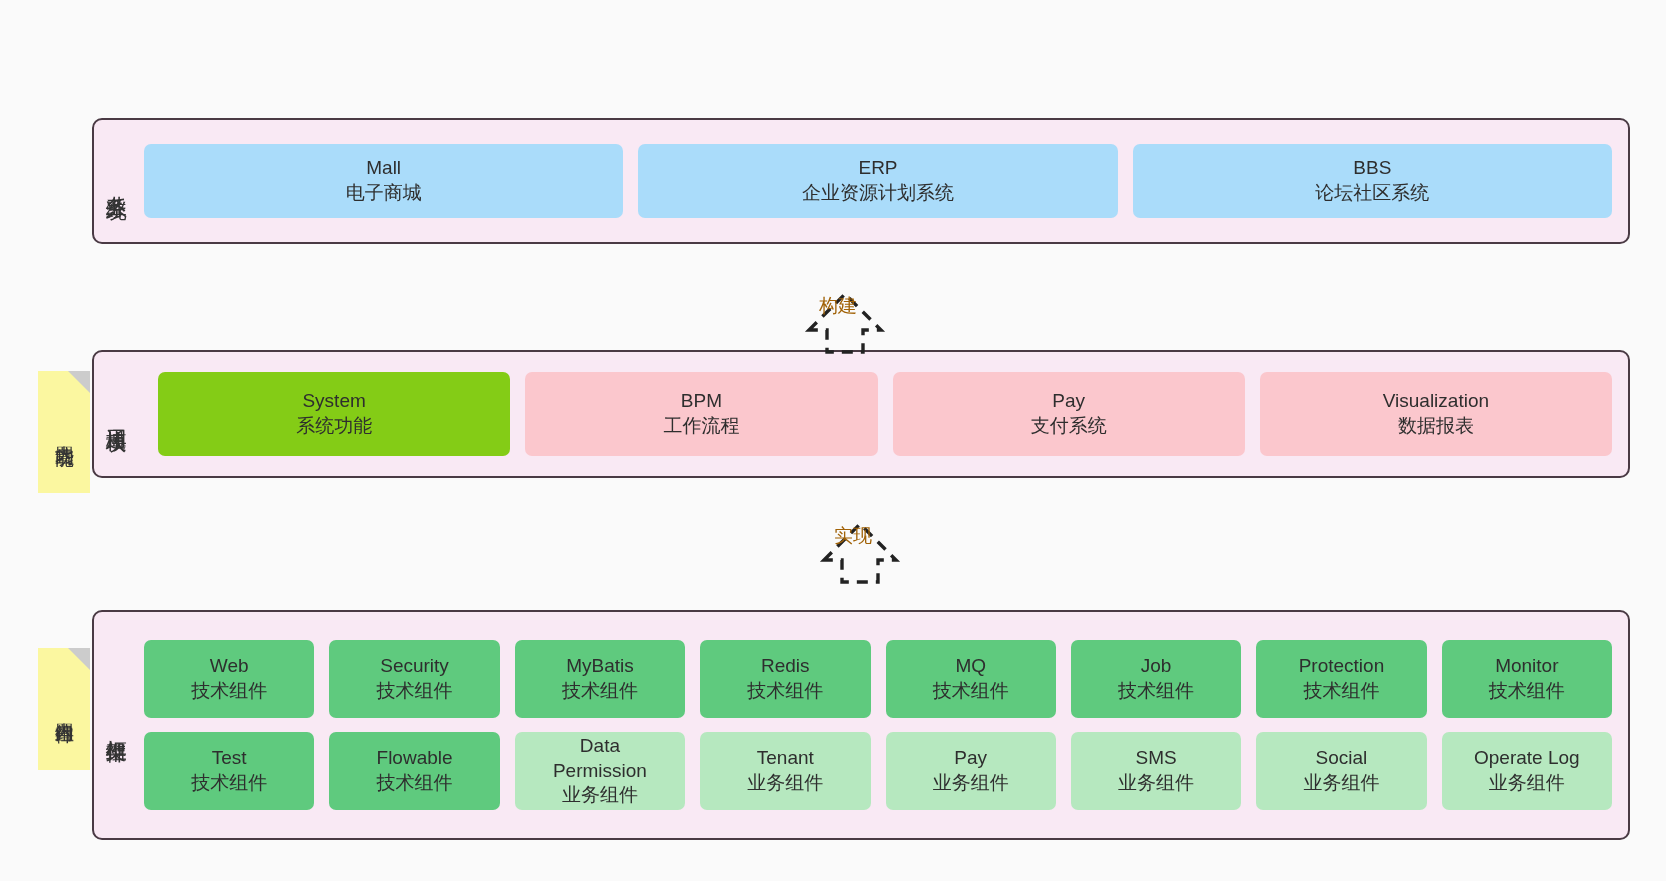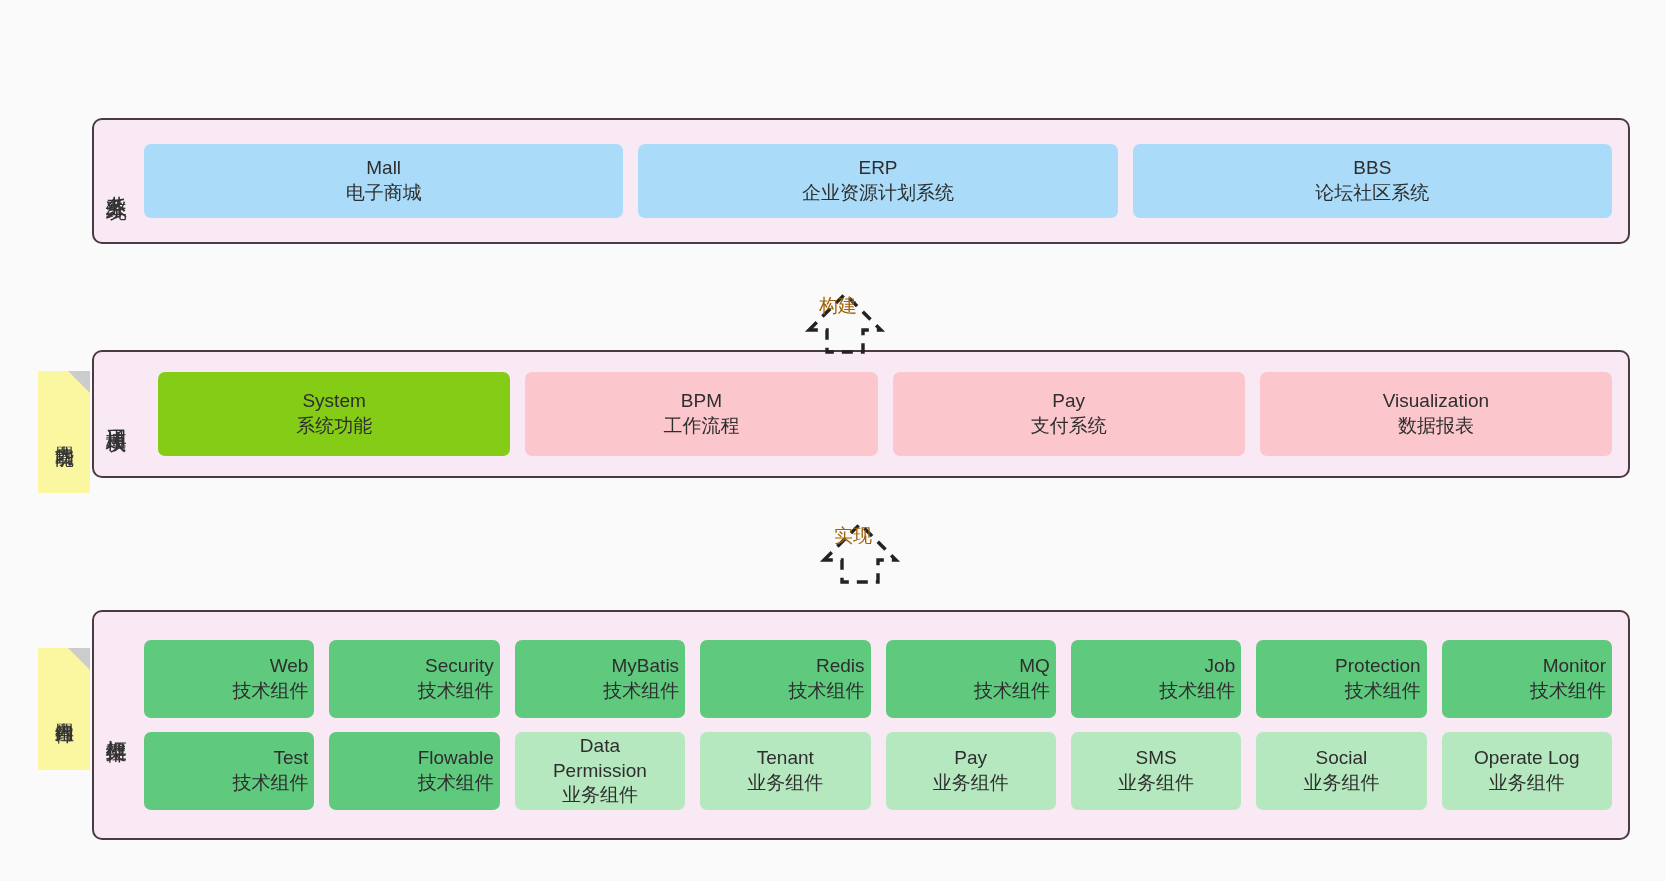--- a/index.html
+++ b/index.html
@@ -66,21 +66,21 @@
     font-size: 19px;
     line-height: 1.30;
     color: #2e2e2e;
     box-sizing: border-box;
     padding: 4px 6px;
   }
   .node .ln { display: block; }
   .node.blue      { background: #aadcfa; }
   .node.red       { background: #84cc16; margin-left: 14px; }
   .node.pink      { background: #fbc7cd; }
-  .node.green     { background: #5fca7e; align-items: flex-end; }
+  .node.green     { background: #5fca7e; }
   .node.lightgreen{ background: #b6e8bf; }
 
   #layer-business .node { height: 74px; }
   #layer-common   .node { height: 84px; }
   #layer-frame    .node { height: 78px; }
 
   
   .sticky {
     position: absolute;
     width: 52px;

